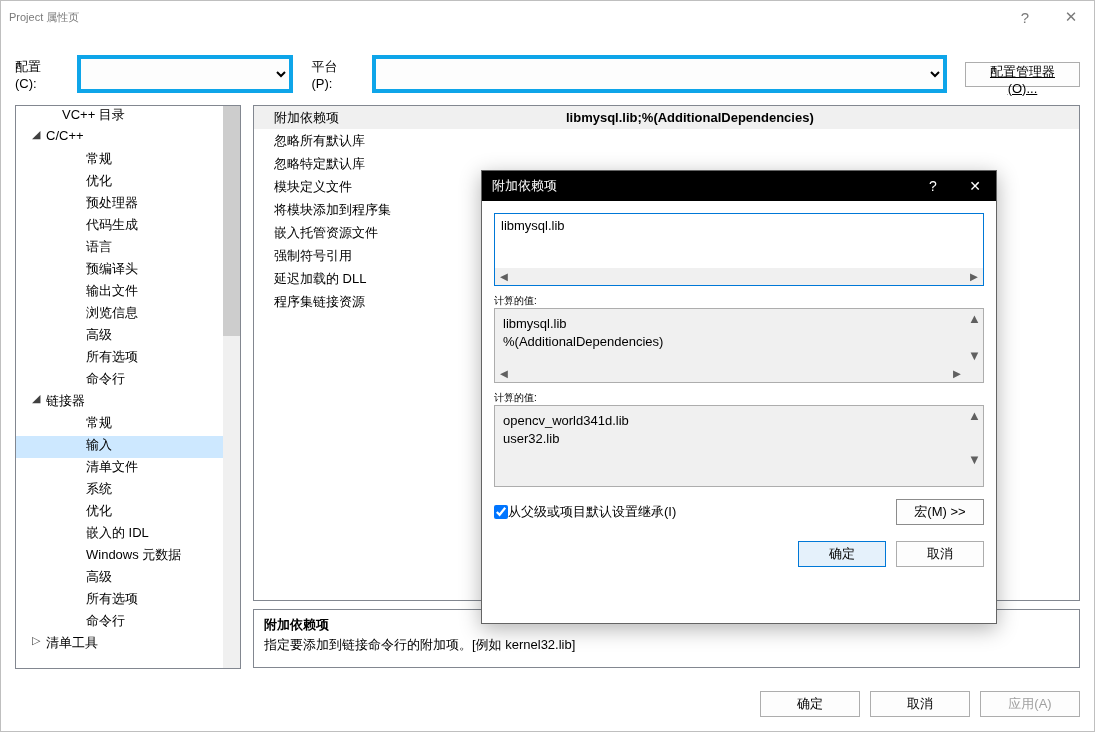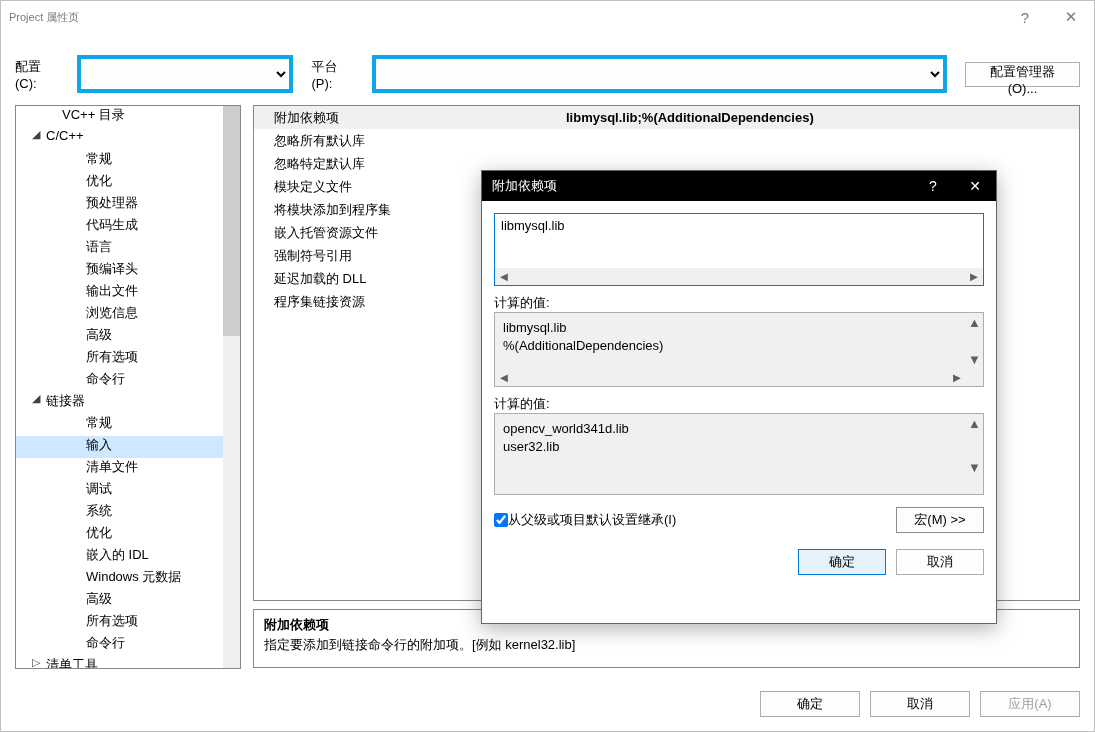--- a/index.html
+++ b/index.html
@@ -11,21 +11,21 @@
 .title-bar .title-text { font-size: 11px; }
 .title-bar .win-ctrls { display: flex; }
 .title-bar .win-btn { width: 46px; height: 32px; display: flex; align-items: center; justify-content: center; color: #7a7a7a; font-size: 15px; }
 
 
 .config-row { display: flex; align-items: center; gap: 18px; padding: 22px 14px 12px 14px; }
 .config-row .lbl { color: #000; font-size: 13px; }
 .config-row select { height: 24px; border: 4px solid #0ea5e9; background: #fdfdfd; padding: 15px 6px; }
 .sel-config { width: 235px; }
 .sel-platform { width: 626px; }
-.btn-config-mgr { height: 25px; min-width: 115px; padding: 0 10px; background: #fdfdfd; border: 1px solid #adadad; }
+.btn-config-mgr { height: 25px; min-width: 115px; padding: 0 10px; background: #fdfdfd; border: 1px solid #adadad; text-decoration: underline; }
 
 
 .mid-area { display: flex; padding: 0 14px; gap: 12px; }
 .tree-pane { width: 226px; height: 564px; border: 1px solid #828790; background: #fff; overflow: auto; position: relative; }
 .tree-pane .scrollbar-track { position: absolute; right: 0; top: 0; width: 17px; height: 100%; background: #f0f0f0; }
 .tree-pane .scrollbar-thumb { position: absolute; right: 0; top: 0; width: 17px; height: 230px; background: #cdcdcd; }
 .tree-item { display: flex; align-items: flex-start; height: 22px; padding-left: 10px; white-space: nowrap; cursor: default; }
 .tree-item .caret { width: 14px; display: inline-block; color: #404040; font-size: 11px; }
 .tree-item .label { }
 .tree-lvl-0 { padding-left: 32px; }
@@ -55,21 +55,21 @@
 .modal { position: absolute; left: 481px; top: 170px; width: 516px; height: 454px; background: #fff; border: 1px solid #646464; box-shadow: 0 5px 20px rgba(0,0,0,0.3); z-index: 10; }
 .modal .m-title { height: 30px; background: #000; color: #fff; display: flex; align-items: center; justify-content: space-between; padding: 0 0 0 10px; }
 .modal .m-title .m-title-text { font-size: 13px; }
 .modal .m-title .m-ctrls { display: flex; }
 .modal .m-title .m-btn { width: 42px; height: 30px; display:flex; align-items:center; justify-content:center; color: #fff; font-size: 14px; }
 .modal .m-body { padding: 12px; display: flex; flex-direction: column; gap: 8px; }
 .edit-box { border: 1px solid #0078d7; background: #fff; display:flex; flex-direction: column; }
 .edit-box textarea { border: none; resize: none; padding: 4px 6px; height: 54px; font-family: inherit; font-size: 13px; outline: none; }
 .h-scroll { height: 17px; background: #f0f0f0; display:flex; justify-content: space-between; align-items:center; padding: 0 2px; color:#606060; font-size:11px; }
 .h-scroll span { width: 14px; text-align: center; }
-.section-lbl { font-size: 13px; color: #000; }
+.section-lbl { font-size: 10px; color: #000; }
 .ro-box { border: 1px solid #adadad; background: #f0f0f0; display:flex; flex-direction: column; position: relative; }
 .ro-box .ro-content { padding: 6px 8px; line-height: 1.4; min-height: 40px; }
 .ro-box .v-scroll { position: absolute; right: 0; top: 0; width: 17px; height: calc(100% - 17px); background: #f0f0f0; display:flex; flex-direction:column; justify-content: space-between; align-items:center; padding: 2px 0; color:#606060; font-size:10px; }
 .ro-box.with-vscroll .ro-content { padding-right: 20px; }
 .ro-box .ro-line { }
 .bottom-row { display: flex; align-items: center; justify-content: space-between; margin-top: 4px; }
 .chk { display: flex; align-items: center; }
 .chk input { width: 14px; height: 14px; }
 .macro-btn { width: 88px; height: 26px; background: #fdfdfd; border: 1px solid #8c8c8c; }
 .modal-btns { display: flex; gap: 10px; justify-content: flex-end; margin-top: 8px; }
@@ -169,24 +169,20 @@
           <div class="tree-item tree-lvl-2 selected">
             <span class="caret"></span>
             <span class="label">输入</span>
           </div>
           <div class="tree-item tree-lvl-2">
             <span class="caret"></span>
             <span class="label">清单文件</span>
           </div>
           <div class="tree-item tree-lvl-2">
             <span class="caret"></span>
-            <span class="label">调试</span>
-          </div>
-          <div class="tree-item tree-lvl-2">
-            <span class="caret"></span>
             <span class="label">系统</span>
           </div>
           <div class="tree-item tree-lvl-2">
             <span class="caret"></span>
             <span class="label">优化</span>
           </div>
           <div class="tree-item tree-lvl-2">
             <span class="caret"></span>
             <span class="label">嵌入的 IDL</span>
           </div>

